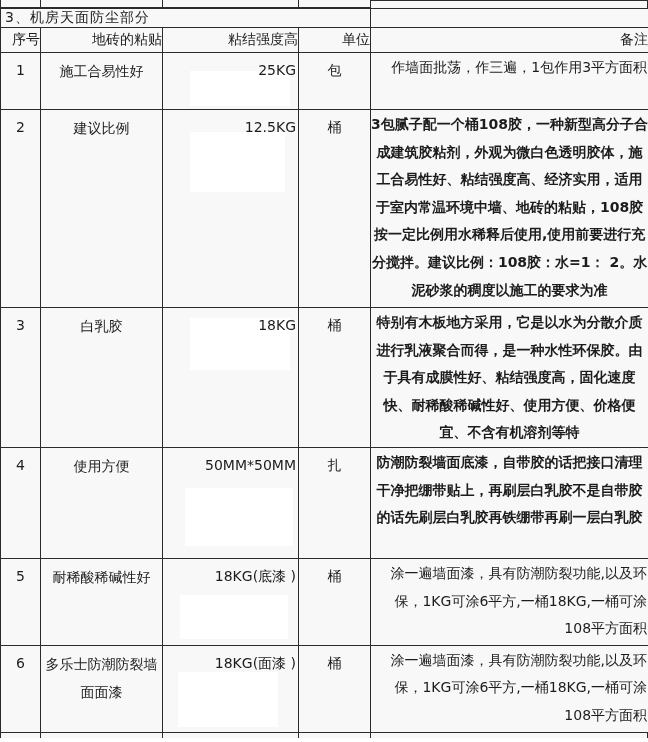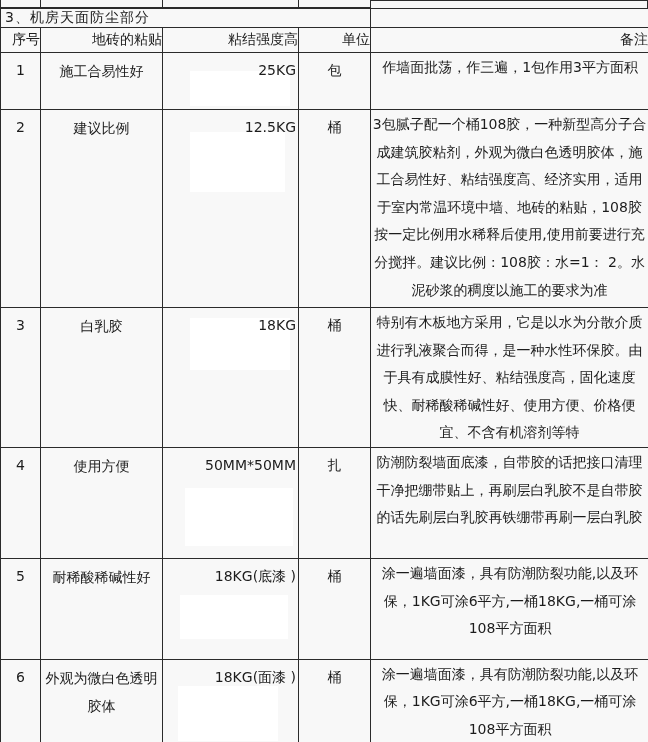--- a/index.html
+++ b/index.html
@@ -24,22 +24,22 @@
            font-weight: normal; overflow: hidden; }
 
   .title-row td { height: 14px; vertical-align: middle; text-align: left;
                   padding-left: 4px; letter-spacing: 1px; }
   .header-row th { height: 25px; vertical-align: middle; text-align: right; }
 
   .c-no     { text-align: center; padding-top: 4px; line-height: 26px; }
   .c-name   { text-align: center; padding: 4px 2px 0 2px; line-height: 28px; }
   .c-spec   { text-align: right; padding: 4px 2px 0 12px; line-height: 26px; position: relative; }
   .c-unit   { text-align: center; padding-top: 4px; line-height: 26px; }
-  .c-remark { text-align: center; padding: 1px 1px 16px 2px; line-height: 27.6px; }
-  .remark-center { text-align: center; padding: 1px 0 0 0; }
+  .c-remark { text-align: right; padding: 1px 1px 2px 2px; line-height: 27.6px; }
+  .remark-center { text-align: center; padding: 1px 0 0 0; font-weight: bold; }
   .c-spec .spec-text { position: relative; z-index: 2; }
 
   .patch { position: absolute; background: #ffffff; z-index: 1; }
 
   .r1 td { height: 57px; }  .r2 td { height: 198px; } .r3 td { height: 140px; }
   .r4 td { height: 111px; } .r5 td { height: 83px; }  .r6 td { height: 82px; }
 </style>
 </head>
 <body>
 
@@ -126,21 +126,21 @@
       <td class="c-spec">
         <span class="spec-text">18KG(底漆 )</span>
         <div class="patch" style="top:36px;left:17px;width:108px;height:44px"></div>
       </td>
       <td class="c-unit">桶</td>
       <td class="c-remark">涂一遍墙面漆，具有防潮防裂功能,以及环保，1KG可涂6平方,一桶18KG,一桶可涂108平方面积</td>
     </tr>
 
     <tr class="r6">
       <td class="c-no">6</td>
-      <td class="c-name">外观为微白色透明胶体</td>
+      <td class="c-name">多乐士防潮防裂墙面面漆</td>
       <td class="c-spec">
         <span class="spec-text">18KG(面漆 )</span>
         <div class="patch" style="top:26px;left:15px;width:100px;height:55px"></div>
       </td>
       <td class="c-unit">桶</td>
       <td class="c-remark">涂一遍墙面漆，具有防潮防裂功能,以及环保，1KG可涂6平方,一桶18KG,一桶可涂108平方面积</td>
     </tr>
   </tbody>
     </table>
 

